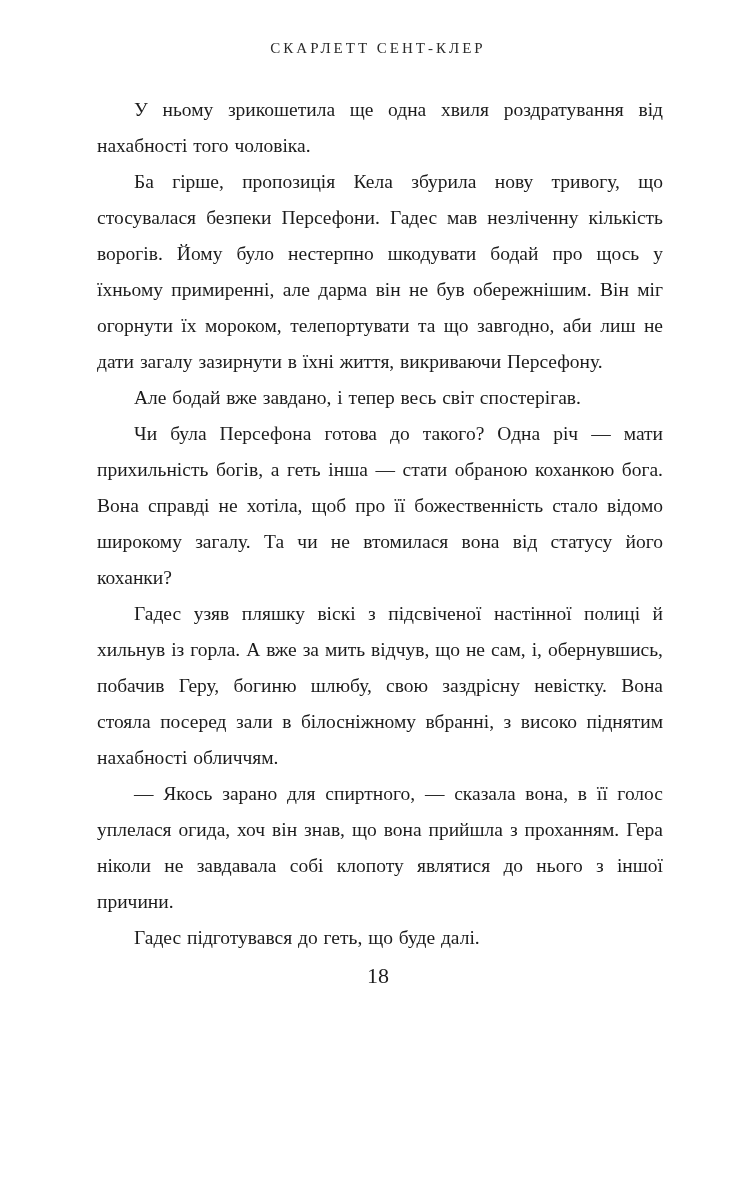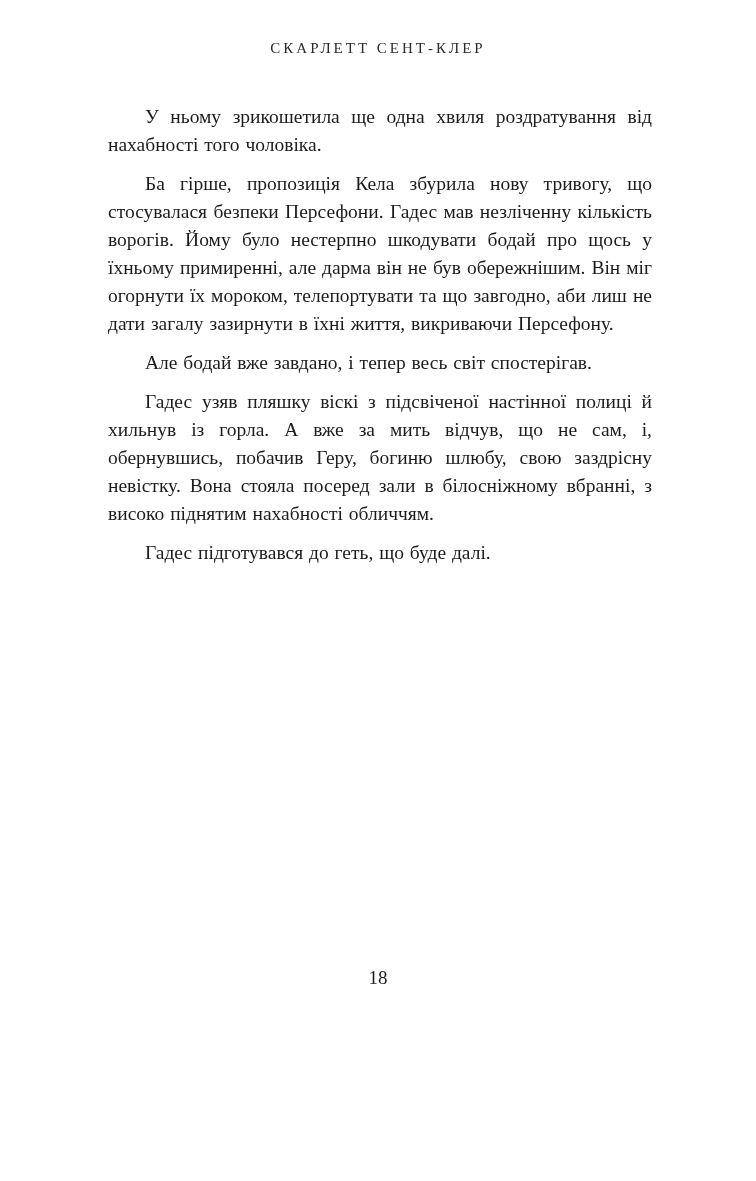--- a/index.html
+++ b/index.html
@@ -32,48 +32,50 @@
   }
   .text-block {
     position: absolute;
     top: 92px;
     left: 97px;
     width: 566px;
     height: 1000px;
     overflow: hidden;
   }
   .text-block p {
-    margin: 11px;
+    margin: 0;
     text-align: justify;
     text-indent: 37px;
     font-size: 19.5px;
-    line-height: 28px;
+    line-height: 36px;
     color: #1c1c1c;
     word-spacing: 1px;
   }
   .page-number {
     position: absolute;
     bottom: 26px;
     left: 0;
     right: 0;
     text-align: center;
-    font-size: 19px;
+    font-size: 22px;
     color: #1c1c1c;
   }
 </style>
 </head>
 <body>
 
 <div class="page">
 
   <div class="running-header">СКАРЛЕТТ СЕНТ-КЛЕР</div>
 
   <div class="text-block">
     <p>У ньому зрикошетила ще одна хвиля роздратування від нахабності того чоловіка.</p>
     <p>Ба гірше, пропозиція Кела збурила нову тривогу, що стосувалася безпеки Персефони. Гадес мав незліченну кількість ворогів. Йому було нестерпно шкодувати бодай про щось у їхньому примиренні, але дарма він не був обережнішим. Він міг огорнути їх мороком, телепортувати та що завгодно, аби лиш не дати загалу зазирнути в їхні життя, викриваючи Персефону.</p>
     <p>Але бодай вже завдано, і тепер весь світ спостерігав.</p>
+    <p>Чи була Персефона готова до такого? Одна річ — мати прихильність богів, а геть інша — стати обраною коханкою бога. Вона справді не хотіла, щоб про її божественність стало відомо широкому загалу. Та чи не втомилася вона від статусу його коханки?</p>
     <p>Гадес узяв пляшку віскі з підсвіченої настінної полиці й хильнув із горла. А вже за мить відчув, що не сам, і, обернувшись, побачив Геру, богиню шлюбу, свою заздрісну невістку. Вона стояла посеред зали в білосніжному вбранні, з високо піднятим нахабності обличчям.</p>
+    <p>— Якось зарано для спиртного, — сказала вона, в її голос уплелася огида, хоч він знав, що вона прийшла з проханням. Гера ніколи не завдавала собі клопоту являтися до нього з іншої причини.</p>
     <p>Гадес підготувався до геть, що буде далі.</p>
   </div>
 
   <div class="page-number">18</div>
 
 </div>
 
 </body></html>

